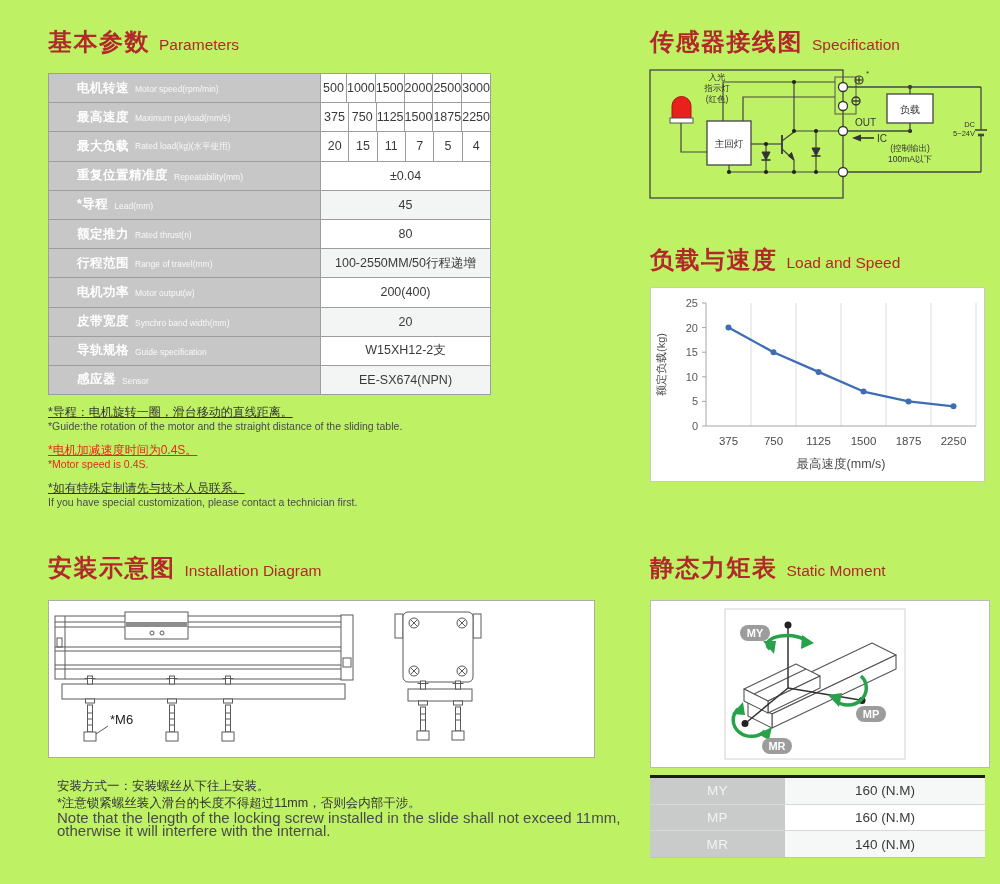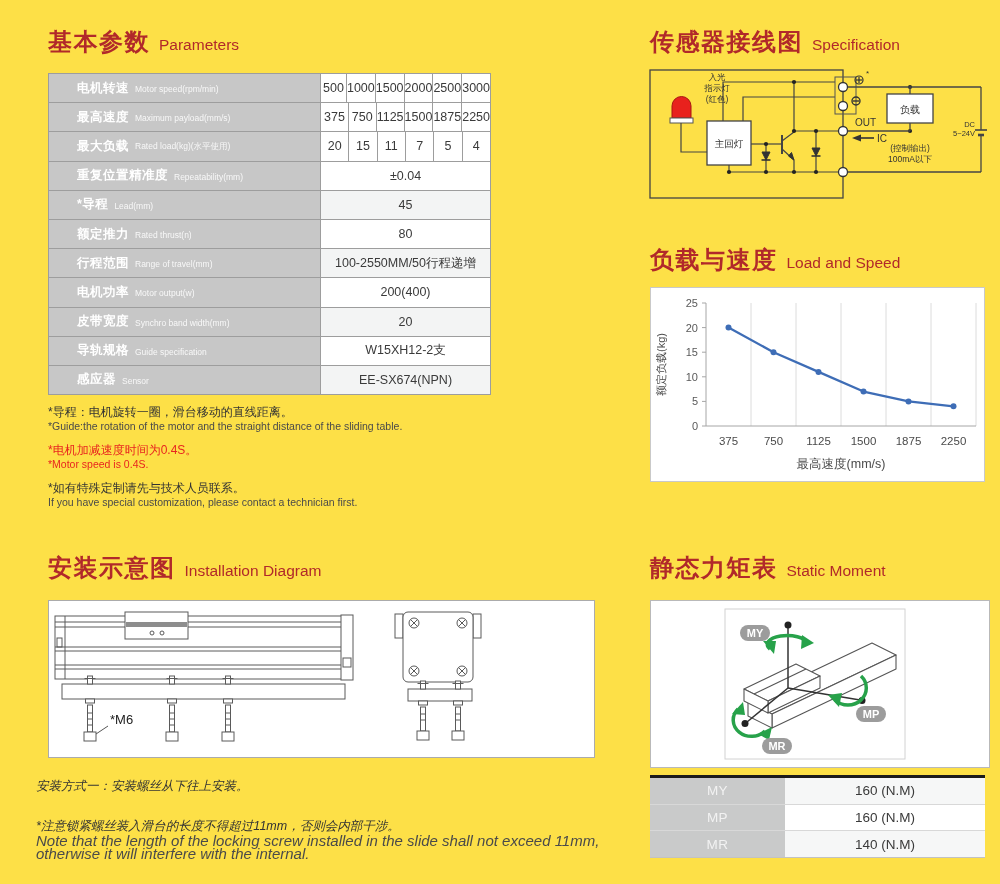--- a/index.html
+++ b/index.html
@@ -1,56 +1,56 @@
 <!DOCTYPE html>
 <html><head>
 <meta charset="utf-8">
 <style>
   html,body{margin:0;padding:0;background:#ffffff;}
   body{width:1000px;height:884px;position:relative;font-family:"Liberation Sans","DejaVu Sans",sans-serif;overflow:hidden;}
-  .page{position:absolute;inset:0;background:#fde047;}
+  .page{position:absolute;inset:0;background:#bef264;}
 
   
   .sec-title{position:absolute;display:flex;align-items:baseline;gap:9px;white-space:nowrap;}
   .sec-title .zh{font-size:24px;font-weight:bold;color:#b1292a;letter-spacing:1.5px;}
   .sec-title .en{font-size:15.5px;color:#b1292a;}
 
   
   .params-table{position:absolute;left:48px;top:73px;width:443px;height:322px;display:flex;flex-direction:column;border-top:1px solid #9d9d9d;border-left:1px solid #9d9d9d;box-sizing:border-box;}
   .p-row{flex:1;display:flex;min-height:0;}
   .p-label{width:272px;box-sizing:border-box;background:#c7c7c7;display:flex;align-items:center;padding-left:28px;border-right:1px solid #9d9d9d;border-bottom:1px solid #9d9d9d;}
   .p-label .lz{font-size:12.5px;font-weight:bold;color:#ffffff;letter-spacing:.5px;}
   .p-label .le{font-size:8.5px;color:rgba(255,255,255,.88);margin-left:6px;transform:translateY(1px);}
   .p-val{display:flex;align-items:center;justify-content:center;font-size:12.5px;color:#3a3a3a;border-right:1px solid #9d9d9d;border-bottom:1px solid #9d9d9d;box-sizing:border-box;background:#fff;}
   .p-val.multi{flex:1;}
   .p-val.single{flex:1;}
   .p-val.shade{background:#f3f4f4;}
 
   
   .pnotes{position:absolute;left:48px;top:404px;width:560px;}
   .ngroup{margin-bottom:9px;}
-  .nzh{font-size:12px;color:#333;line-height:16px;}
+  .nzh{font-size:12px;color:#333;line-height:16px;text-decoration:underline;}
   .nen{font-size:10.5px;color:#4a4a4a;line-height:13px;}
   .ngroup.red .nzh,.ngroup.red .nen{color:#e8251f;}
 
   
   .chart-box{position:absolute;left:650px;top:287px;width:335px;height:195px;border:1px solid #c9c9c9;box-sizing:border-box;background:#fff;}
 
   
   .moment-table{position:absolute;left:650px;top:775px;width:335px;border-top:3px solid #1b1b1b;border-bottom:1px solid #c2c2c2;}
   .m-row{display:flex;height:25.7px;}
   .m-row + .m-row{border-top:1px solid #d8d8d8;}
   .m-label{width:135px;background:#c9caca;color:#f2f2f2;display:flex;align-items:center;justify-content:center;font-size:13.5px;letter-spacing:.5px;}
   .m-val{flex:1;display:flex;align-items:center;justify-content:center;font-size:13.5px;color:#3a3a3a;background:#fff;text-align:right;}
   .m-row.shade .m-val{background:#f6f7f7;}
 
   
-  .inotes{position:absolute;left:36px;top:778px;width:575px;font-style:italic;}
+  .inotes{position:absolute;left:57px;top:778px;width:575px;}
   .inotes .izh{font-size:12.5px;color:#333;line-height:16px;}
-  .inotes .mt{margin-top:24px;}
+  .inotes .mt{margin-top:1px;}
   .inotes .ien{font-size:15px;color:#4a4a4a;line-height:13px;}
 
   svg text{font-family:"Liberation Sans","DejaVu Sans",sans-serif;}
   .diagram{position:absolute;}
 </style>
 </head>
 <body>
 
 <div class="page">
 

